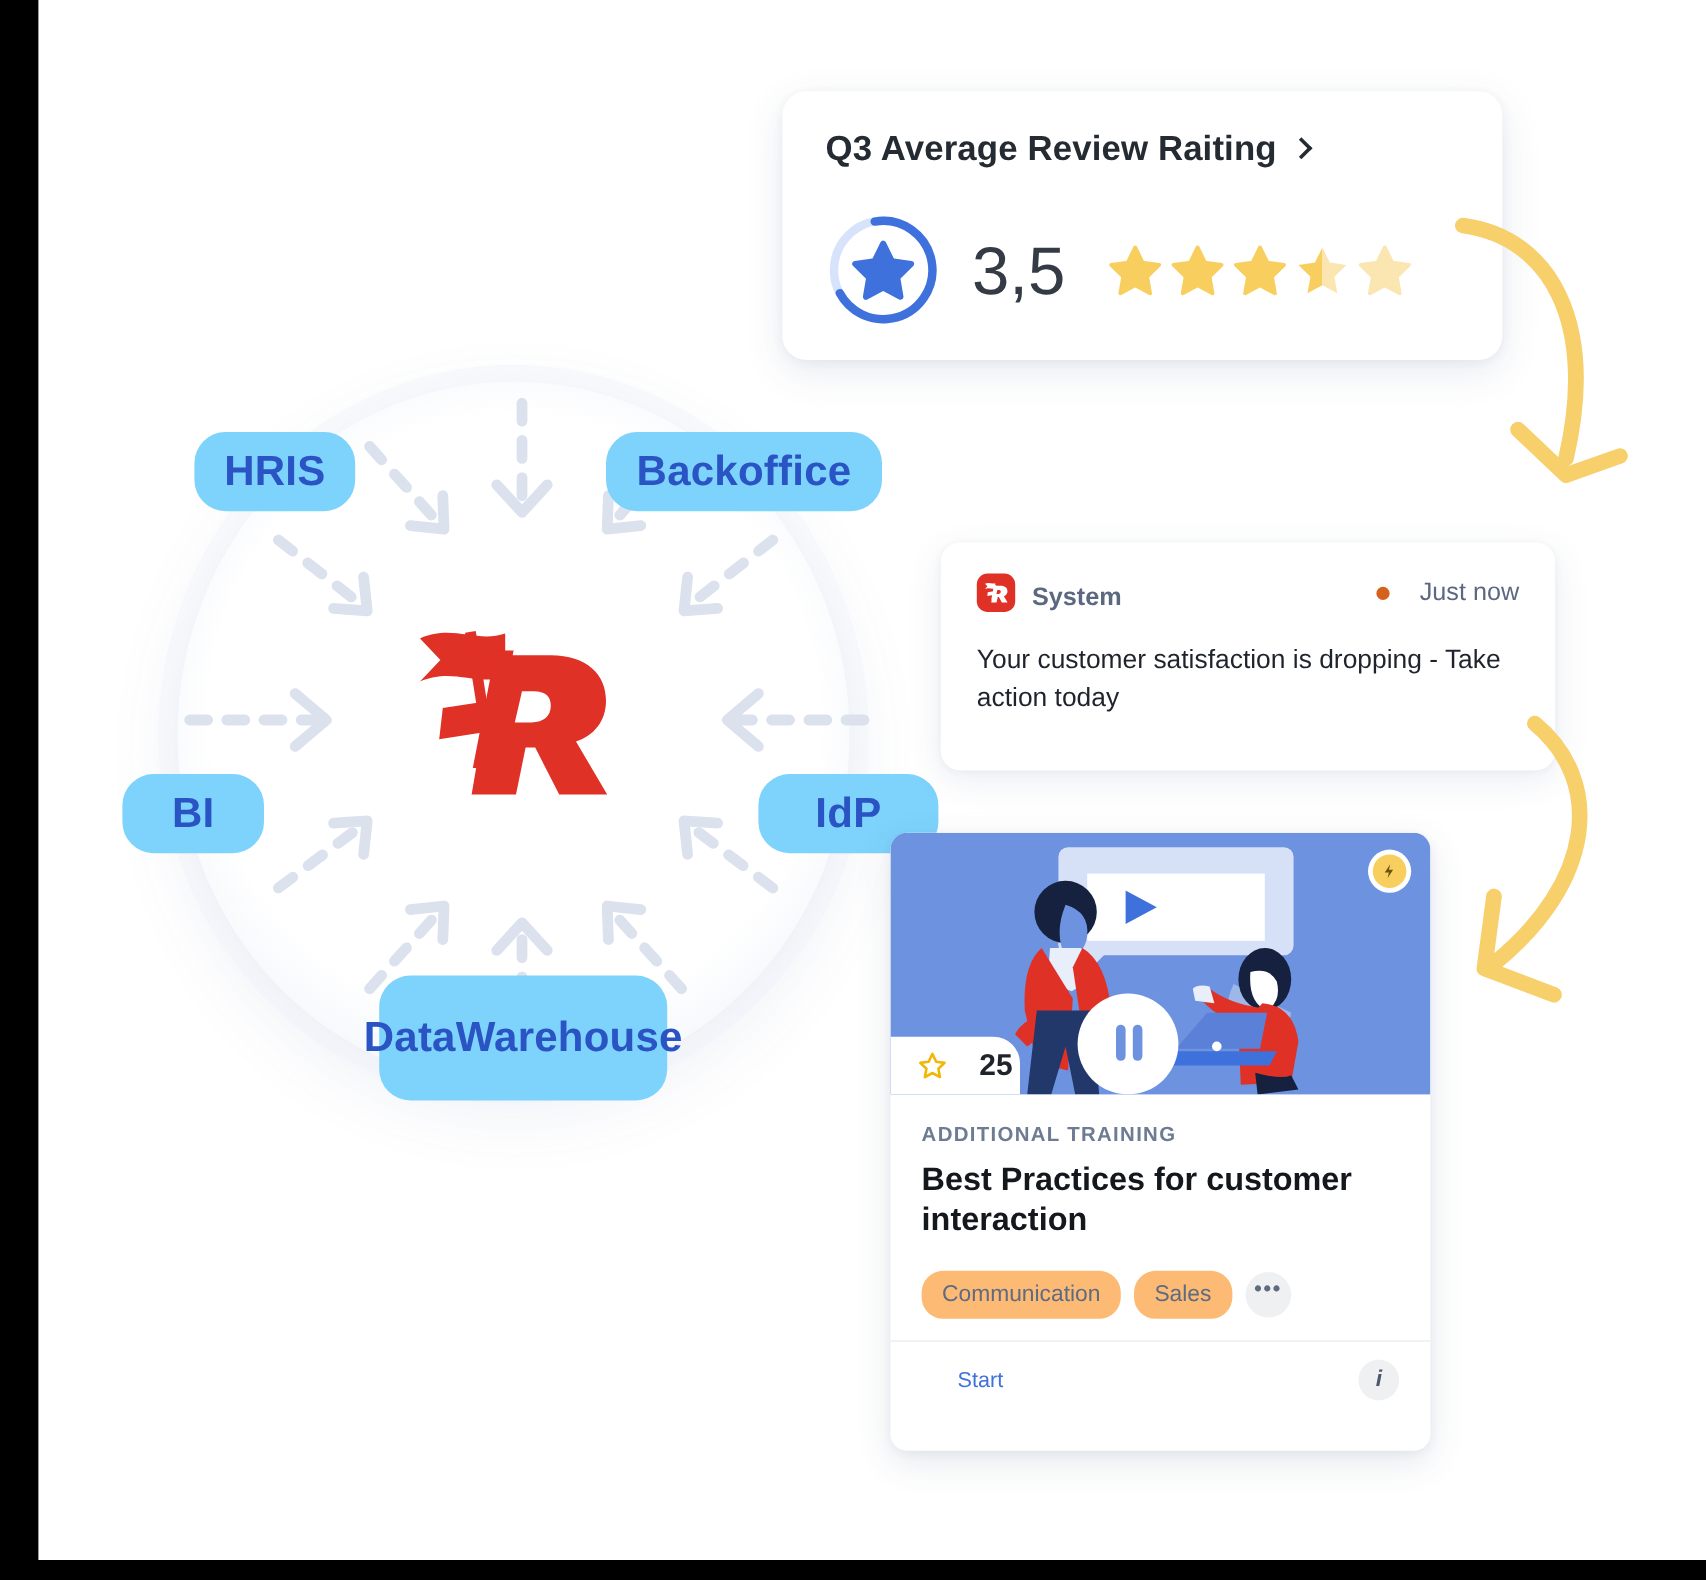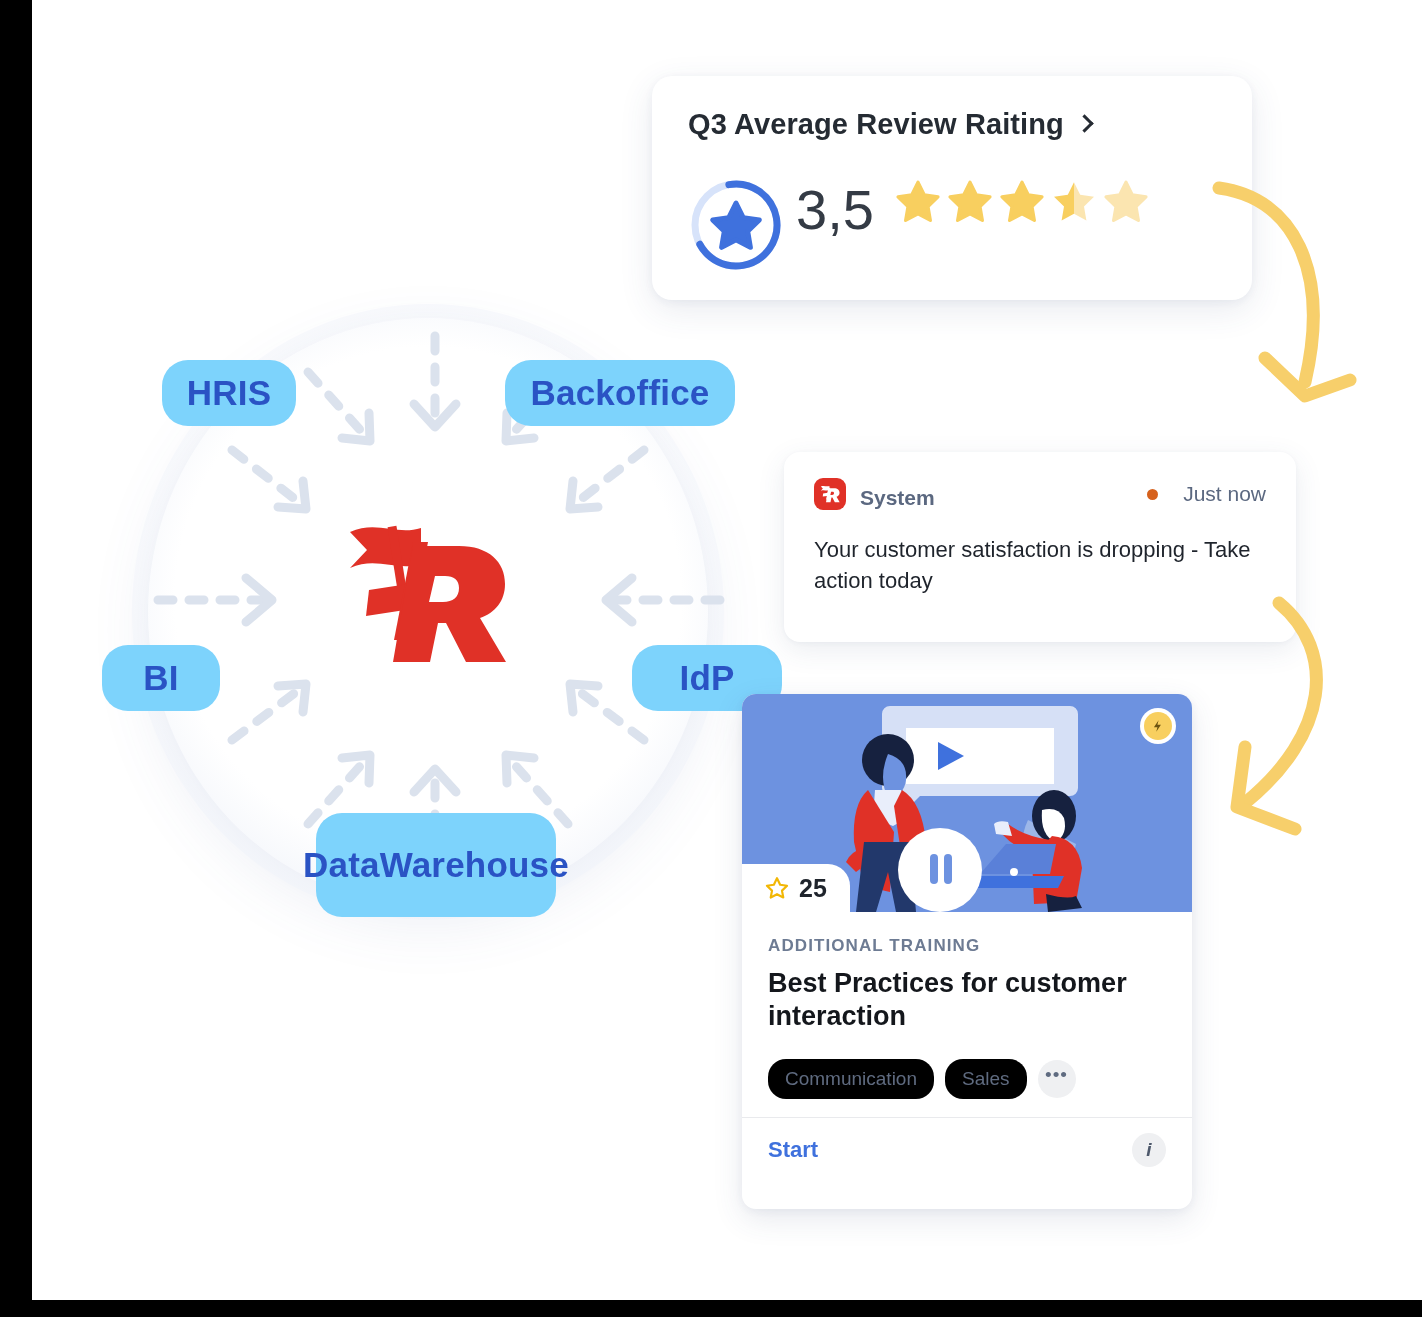--- a/index.html
+++ b/index.html
@@ -104,21 +104,21 @@
     letter-spacing: .1px;
   }
   .chev {
     display: inline-block; width: 13px; height: 13px;
     border-right: 3.5px solid #252b33;
     border-bottom: 3.5px solid #252b33;
     transform: rotate(-45deg);
     margin-bottom: 2px;
   }
   .rating-row {
-    display: flex; gap: 12px;
+    display: flex; align-items: center; gap: 26px;
     margin-top: 36px;
   }
   .ring { position: relative; width: 96px; height: 96px; }
   .rating-value {
     font-size: 56px; font-weight: normal; color: #343b45; letter-spacing: 0px;
   }
   .stars { display: flex; gap: 4px; margin-left: 8px; }
 
   
   .notif-card {
@@ -166,52 +166,52 @@
   .bolt-inner {
     width: 28px; height: 28px; border-radius: 50%;
     background: #f8cf5f;
     display: flex; align-items: center; justify-content: center;
   }
   .star-notch {
     position: absolute; left: 0; bottom: 0;
     width: 108px; height: 48px;
     background: #ffffff;
     border-top-right-radius: 22px;
-    display: flex; align-items: center; gap: 9px;
+    display: flex; align-items: center; gap: 26px;
     padding-left: 22px;
   }
   .star-notch-count { font-size: 25px; font-weight: bold; color: #1f242c; }
 
   .train-body { padding: 24px 26px 18px 26px; }
   .train-kicker {
     font-size: 17px; font-weight: bold; color: #6d7b93;
     letter-spacing: 1.1px;
   }
   .train-title {
     margin-top: 11px;
     font-size: 27px; font-weight: bold; color: #14171c; line-height: 1.24;
   }
   .tags { display: flex; align-items: center; gap: 11px; margin-top: 25px; }
   .tag {
-    background: #000000; color: #5f6b80;
+    background: #fdba74; color: #5f6b80;
     border-radius: 18px; padding: 9px 17px; font-size: 19px;
   }
   .tag-more {
     background: #eff0f2; color: #5f6b80;
     border-radius: 50%; width: 38px; height: 38px;
     display: flex; align-items: center; justify-content: center;
     font-size: 19px; letter-spacing: 1px; padding-bottom: 7px;
   }
   .train-footer {
     border-top: 1px solid #e9eaed;
     height: 66px;
     display: flex; align-items: center; justify-content: space-between;
     padding: 0 26px;
   }
-  .start-link { color: #3f71dd; font-size: 22px; font-weight: bold; }
+  .start-link { color: #3f71dd; font-size: 18px; font-weight: normal; margin-left: 30px; }
   .info-btn {
     width: 34px; height: 34px; border-radius: 50%;
     background: #eff0f2; color: #4d586b;
     display: flex; align-items: center; justify-content: center;
     font-size: 19px; font-style: italic; font-weight: bold;
   }
 
   
   .yarrow { position: absolute; }
   .yarrow-1 { left: 1175px; top: 160px; width: 180px; height: 270px; }

